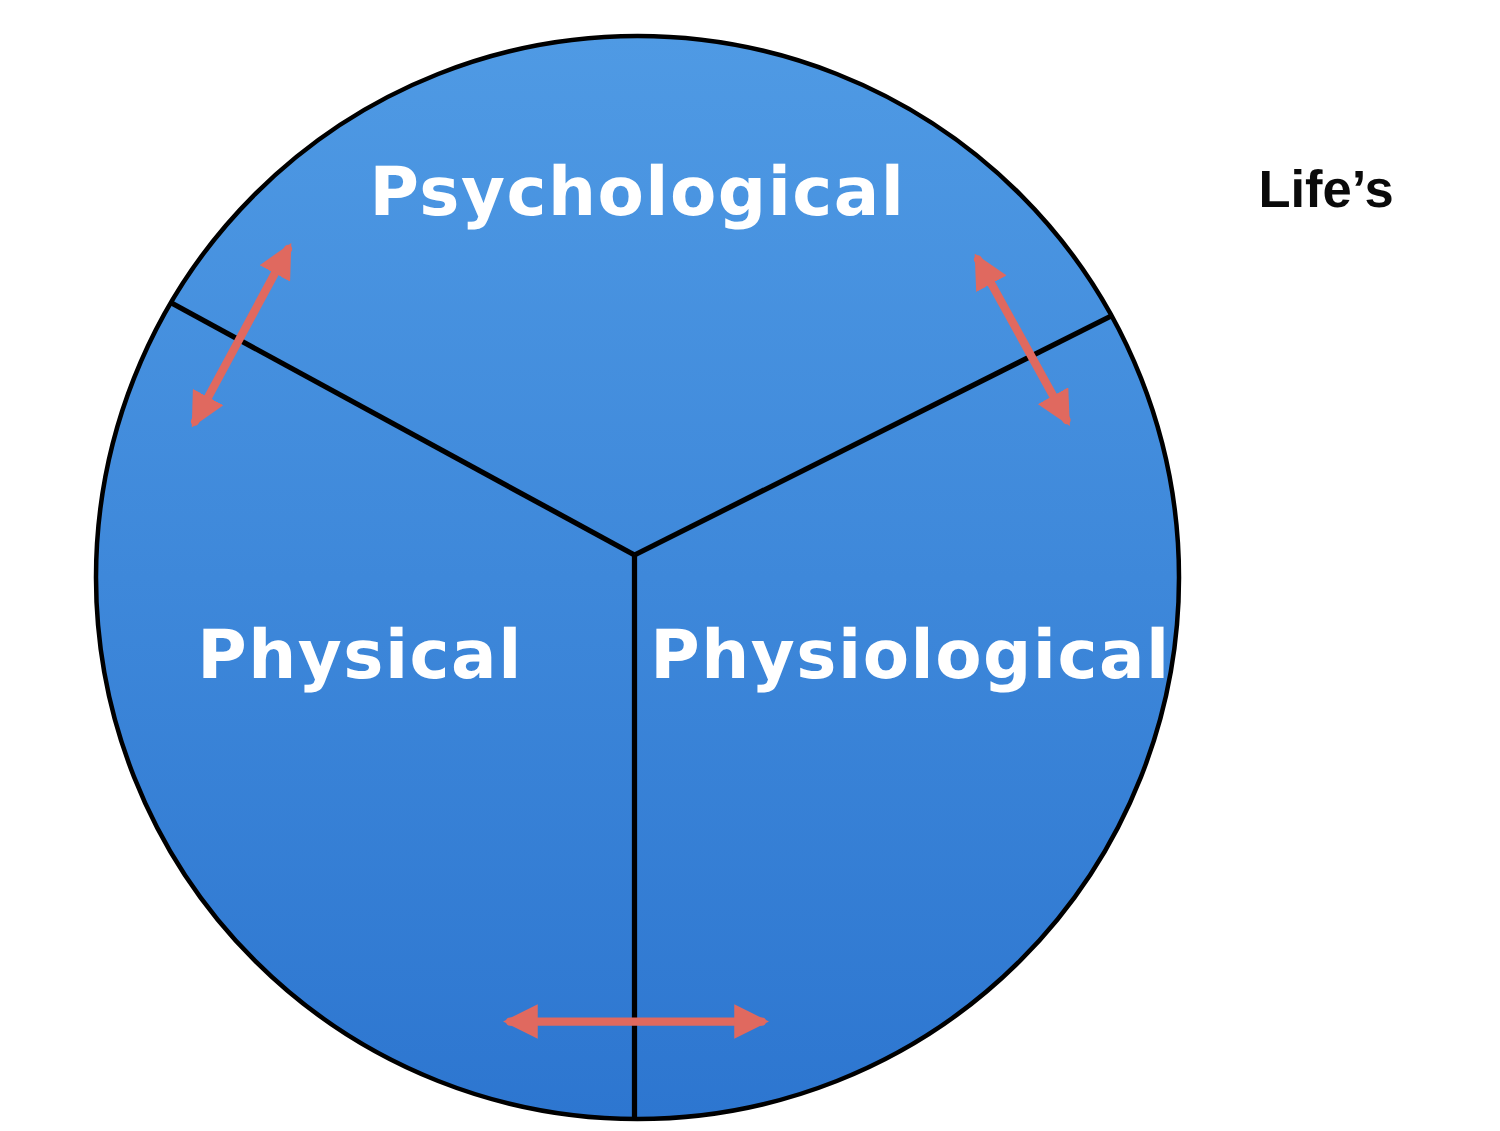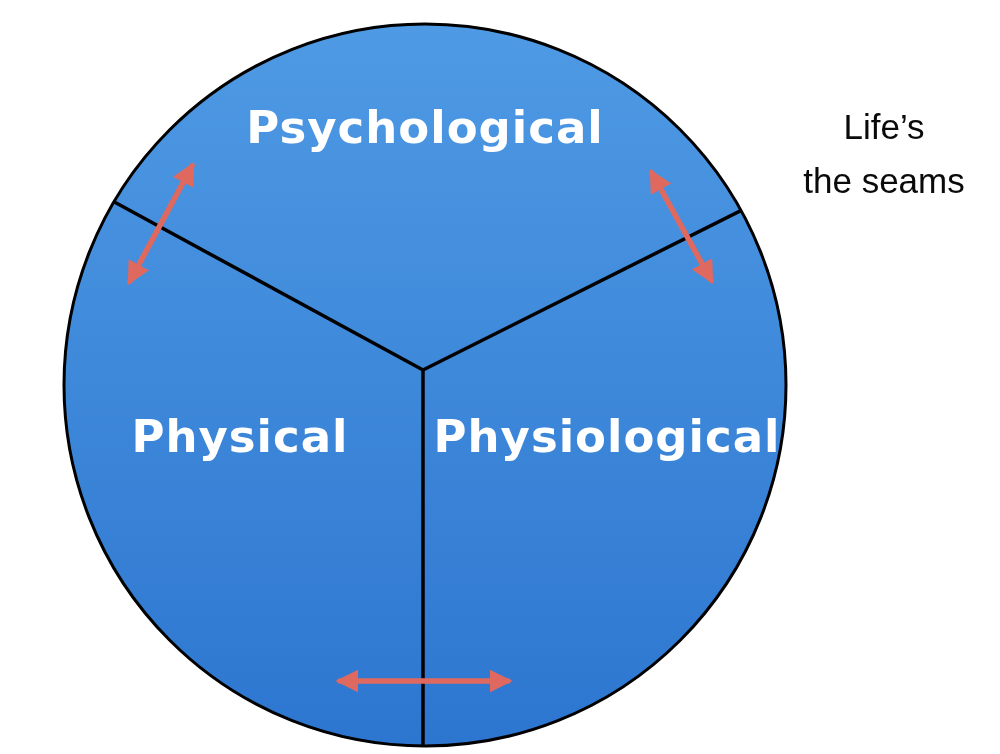--- a/index.html
+++ b/index.html
@@ -30,21 +30,21 @@
     paint-order: stroke;
   }
   .side-note {
     position: absolute;
     left: 768px;
     top: 100px;
     width: 232px;
     text-align: center;
     color: #0a0a0a;
     font-family: "Liberation Sans", sans-serif;
-    font-weight: normal;
+    font-weight: bold;
     font-size: 35px;
     line-height: 54px;
   }
 </style>
 </head>
 <body>
 
 <div class="stage">
 
   <svg class="diagram-svg" width="1000" height="754" viewBox="0 0 1000 754">
@@ -75,16 +75,15 @@
       <line x1="340" y1="681" x2="508" y2="681" marker-start="url(#arrowHead)" marker-end="url(#arrowHead)" stroke="#e0695f"></line>
     </g>
 
     <text class="sector-label" x="425" y="143" font-size="45" text-anchor="middle">Psychological</text>
     <text class="sector-label" x="240" y="452" font-size="45" text-anchor="middle">Physical</text>
     <text class="sector-label" x="607" y="452" font-size="45" text-anchor="middle">Physiological</text>
   </svg>
 
   <div class="side-note">
     <div>Life’s</div>
-    <div>the seams</div>
   </div>
 
 </div>
 
 </body></html>

